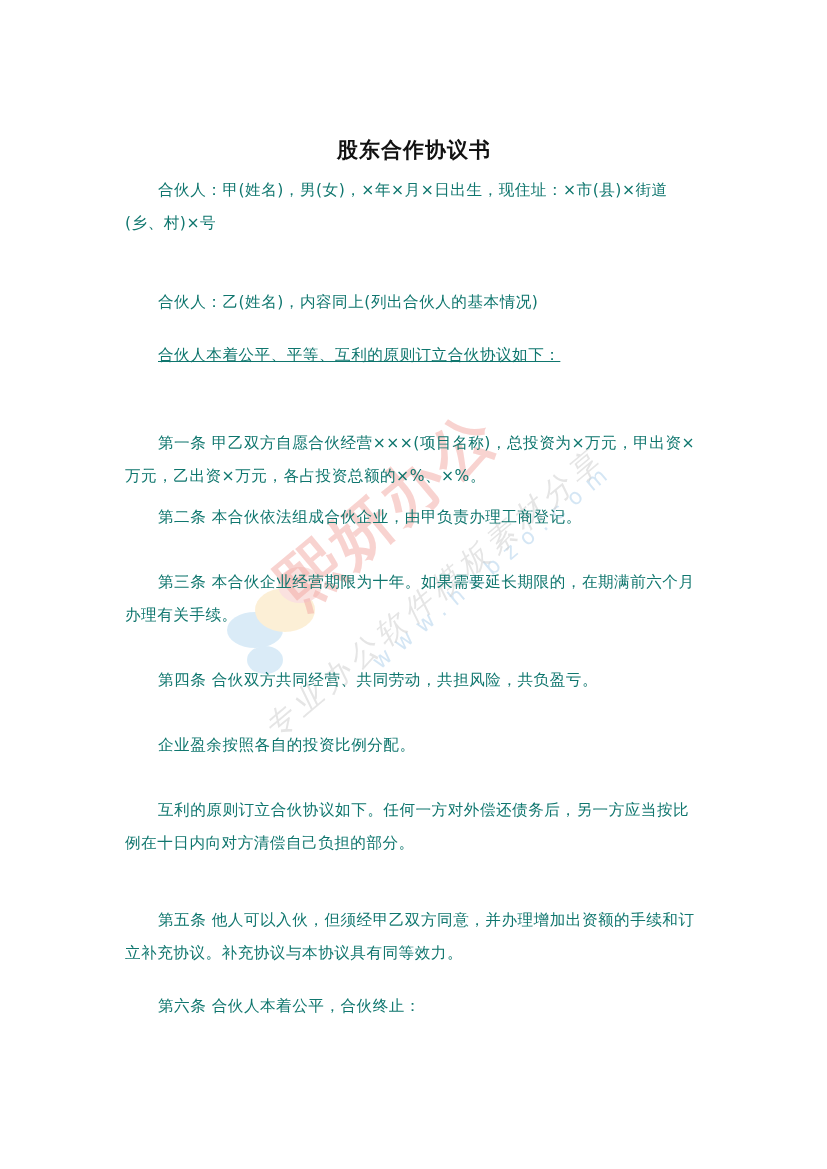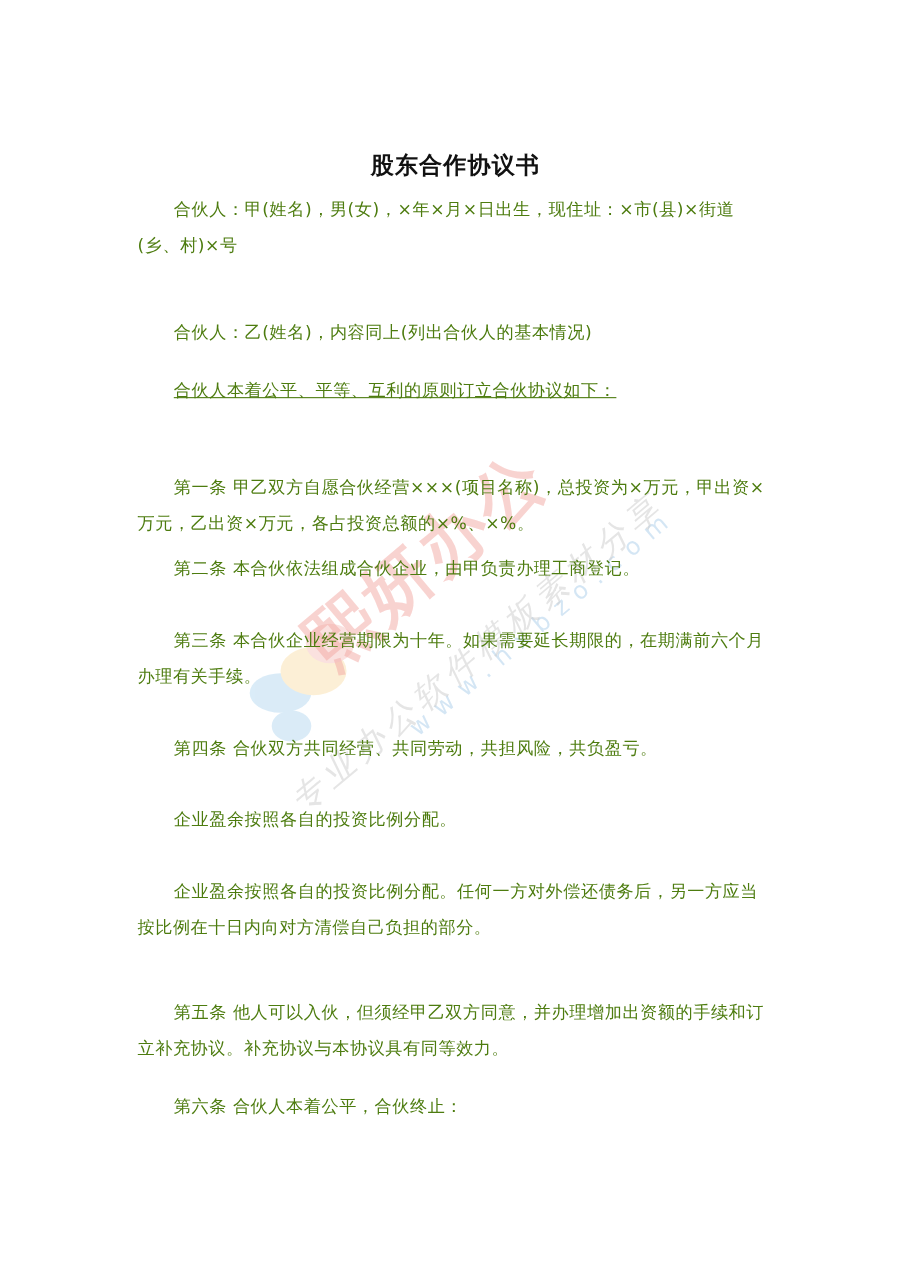--- a/index.html
+++ b/index.html
@@ -52,21 +52,21 @@
   }
   .para {
     position: absolute;
     left: 0;
     width: 578px;
     font-size: 15.6px;
     line-height: 33px;
     text-indent: 33px;
     letter-spacing: 0.5px;
     margin: 0;
-    color: #4d7c0f;
+    color: #0f766e;
     white-space: normal;
     word-break: break-all;
   }
 </style>
 </head>
 <body>
 
 <div class="page">
 
   <svg class="watermark" viewBox="0 0 827 1169" xmlns="http://www.w3.org/2000/svg">
@@ -91,17 +91,17 @@
     <div class="title">股东合作协议书</div>
 
     <p class="para" style="top:174px;">合伙人：甲(姓名)，男(女)，×年×月×日出生，现住址：×市(县)×街道(乡、村)×号</p>
     <p class="para" style="top:262px;margin-top:24px;">合伙人：乙(姓名)，内容同上(列出合伙人的基本情况)</p>
     <p class="para" style="top:339px;text-decoration:underline;">合伙人本着公平、平等、互利的原则订立合伙协议如下：</p>
     <p class="para" style="top:402px;margin-top:25px;">第一条  甲乙双方自愿合伙经营×××(项目名称)，总投资为×万元，甲出资×万元，乙出资×万元，各占投资总额的×%、×%。</p>
     <p class="para" style="top:501px;">第二条  本合伙依法组成合伙企业，由甲负责办理工商登记。</p>
     <p class="para" style="top:566px;">第三条  本合伙企业经营期限为十年。如果需要延长期限的，在期满前六个月办理有关手续。</p>
     <p class="para" style="top:664px;">第四条  合伙双方共同经营、共同劳动，共担风险，共负盈亏。</p>
     <p class="para" style="top:729px;">企业盈余按照各自的投资比例分配。</p>
-    <p class="para" style="top:794px;">企业盈余按照各自的投资比例分配。任何一方对外偿还债务后，另一方应当按比例在十日内向对方清偿自己负担的部分。</p>
+    <p class="para" style="top:794px;">互利的原则订立合伙协议如下。任何一方对外偿还债务后，另一方应当按比例在十日内向对方清偿自己负担的部分。</p>
     <p class="para" style="top:904px;">第五条  他人可以入伙，但须经甲乙双方同意，并办理增加出资额的手续和订立补充协议。补充协议与本协议具有同等效力。</p>
     <p class="para" style="top:990px;">第六条  合伙人本着公平，合伙终止：</p>
   </div>
 </div>
 
 </body></html>

